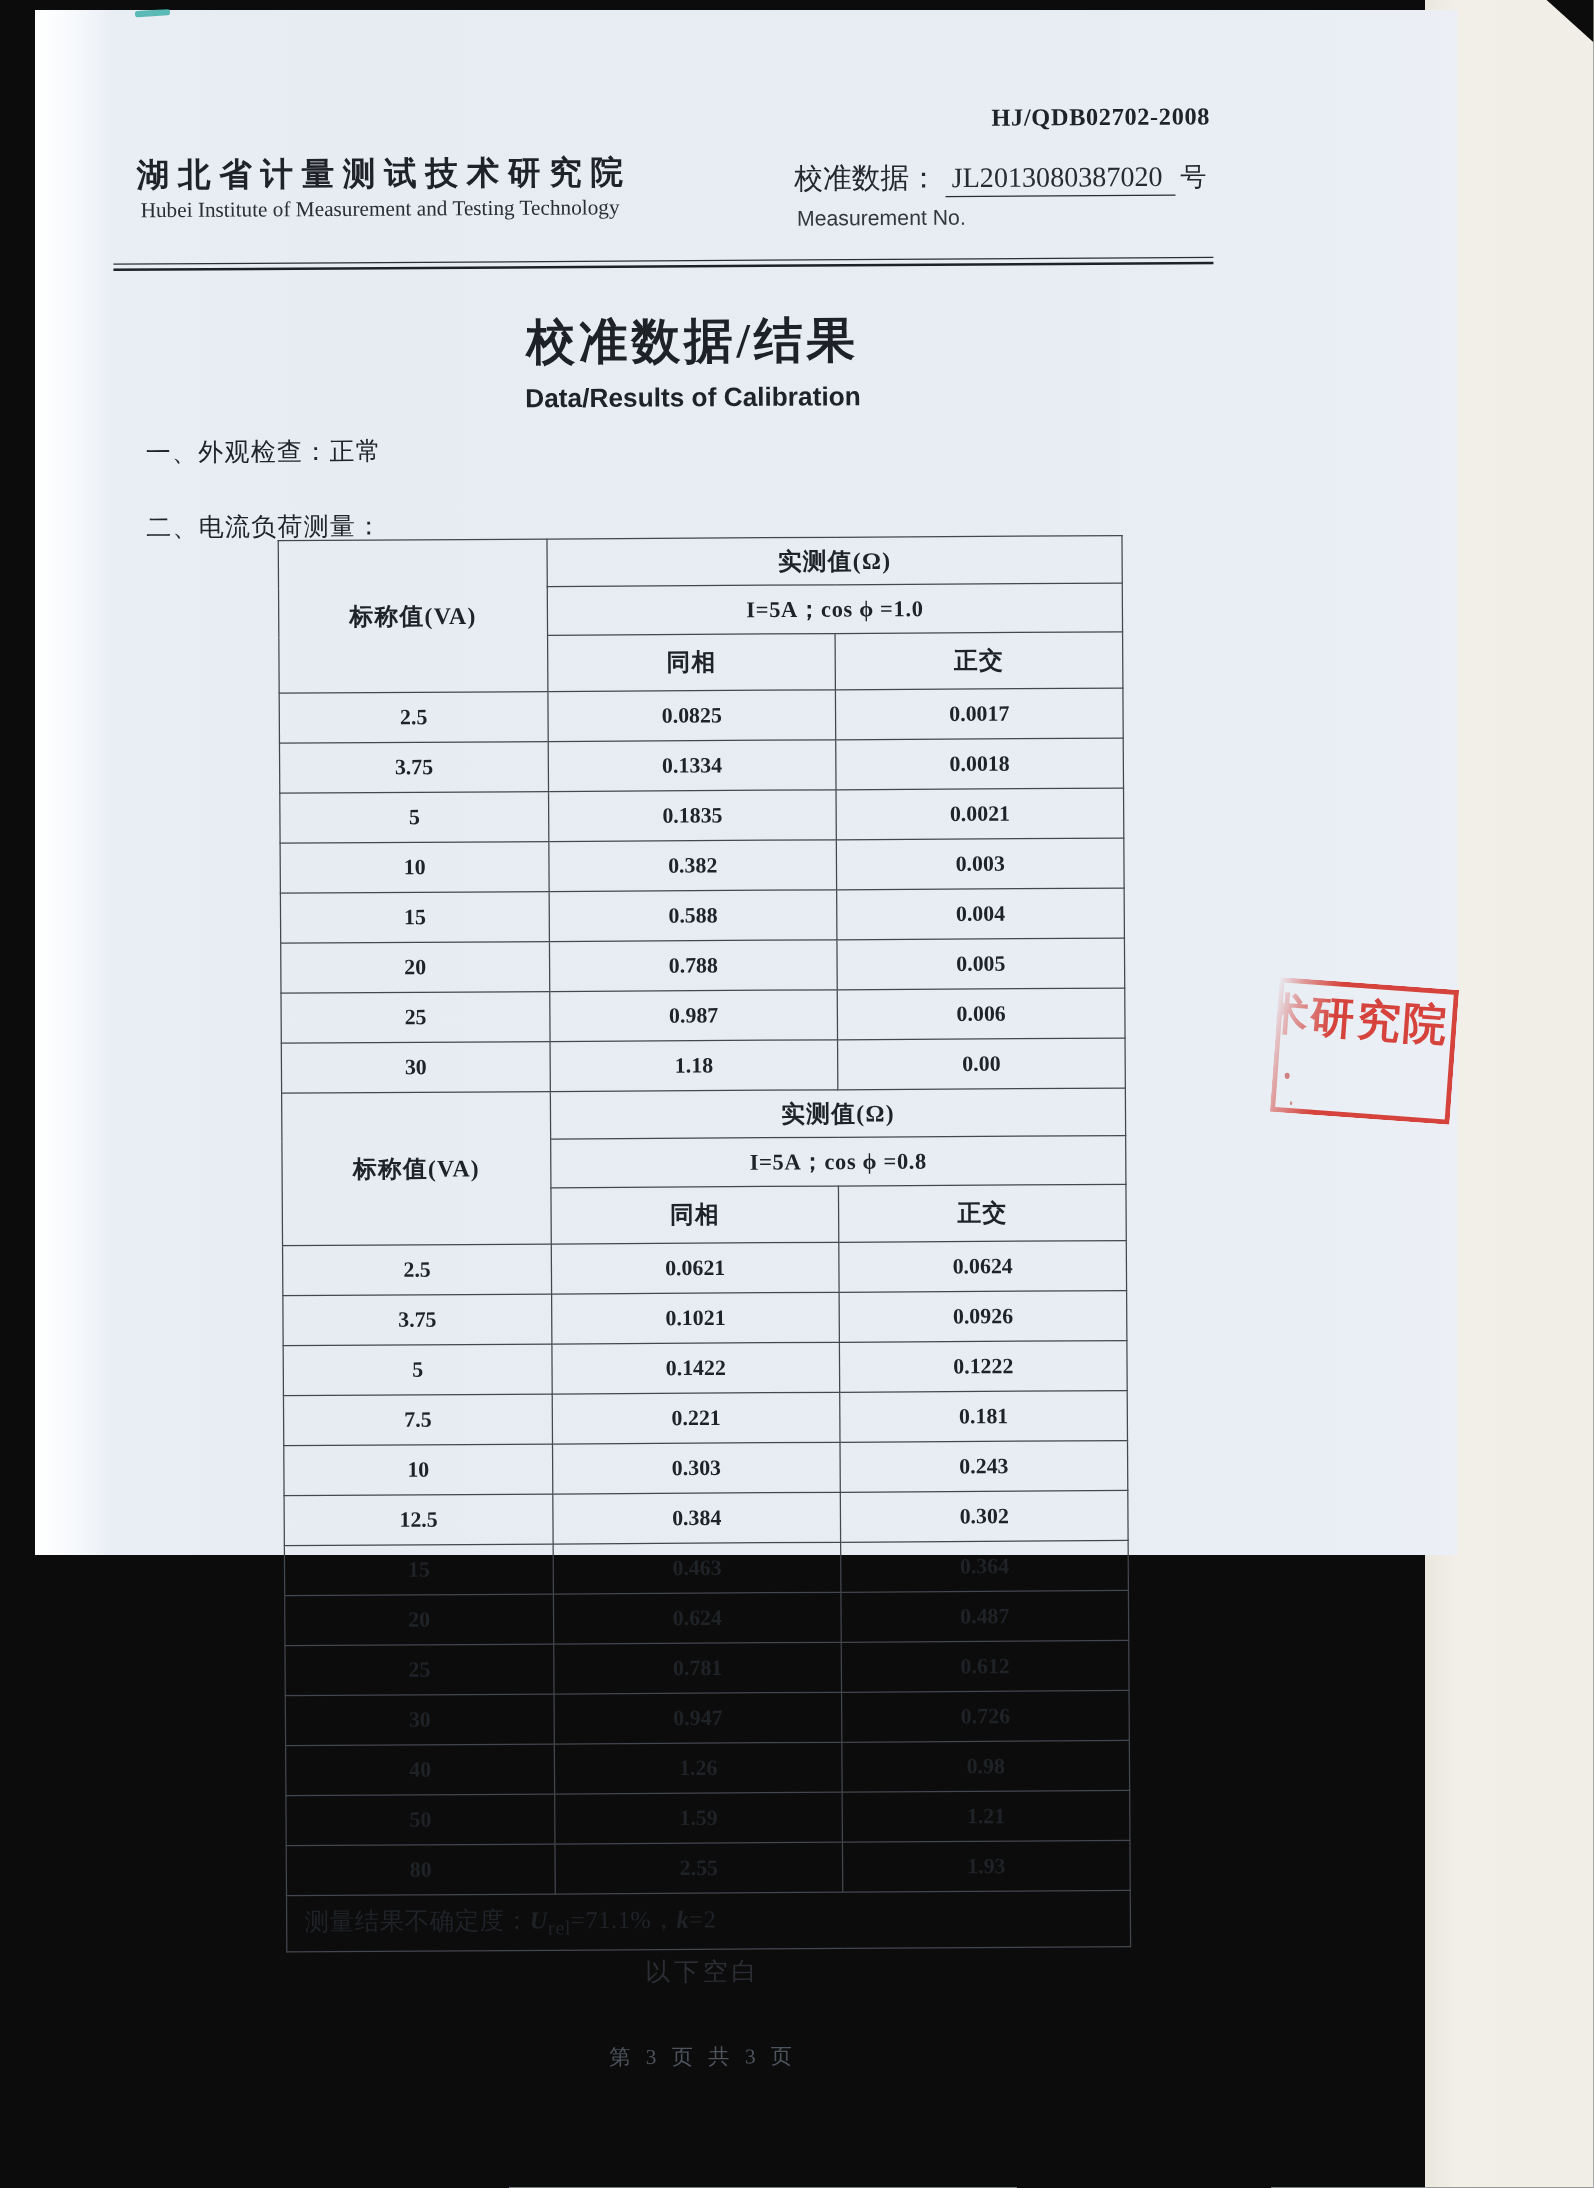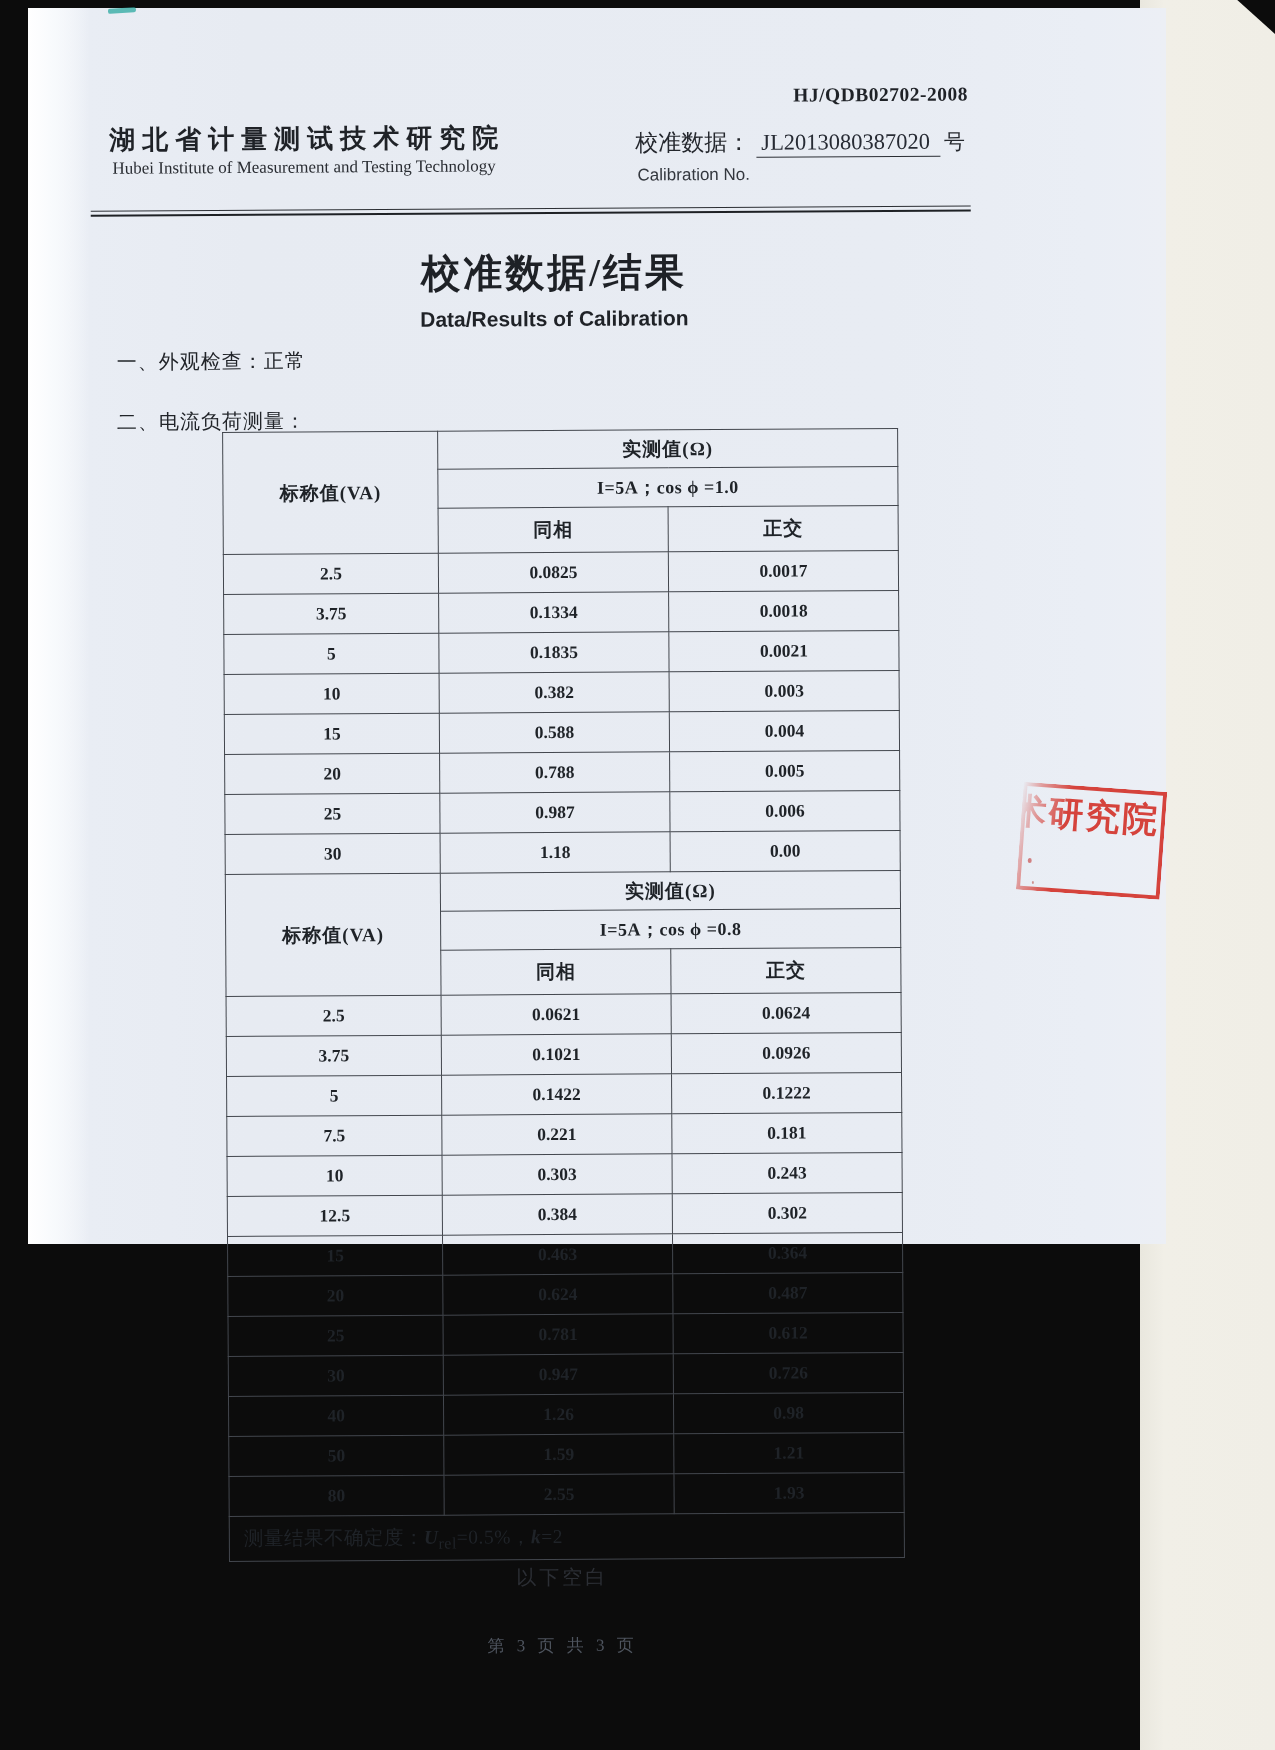--- a/index.html
+++ b/index.html
@@ -139,21 +139,21 @@
     <div class="content">
 
       <div class="doc-code">HJ/QDB02702-2008</div>
 
       <div class="org-cn">湖北省计量测试技术研究院</div>
       <div class="org-en">Hubei Institute of Measurement and Testing Technology</div>
 
       <div class="cert-row">
         <span>校准数据：</span><span class="cert-no">JL2013080387020</span><span class="cert-suffix">号</span>
       </div>
-      <div class="cert-en">Calibration No.</div>
+      <div class="cert-en">Measurement No.</div>
 
       <div class="rule"></div>
 
       <div class="title-cn">校准数据/结果</div>
       <div class="title-en">Data/Results of Calibration</div>
 
       <div class="sec sec1">一、外观检查：正常</div>
       <div class="sec sec2">二、电流负荷测量：</div>
 
       <table class="cal-table">
@@ -296,21 +296,21 @@
             <tr>
               <td>80</td>
               <td>2.55</td>
               <td>1.93</td>
             </tr>
           </tbody>
 
         <tbody>
           <tr>
             <td colspan="3" class="unc-cell">
-              <span>测量结果不确定度：</span><i>U</i><sub>rel</sub><span>=0.5%，</span><i>k</i><span>=2</span>
+              <span>测量结果不确定度：</span><i>U</i><sub>rel</sub><span>=71.1%，</span><i>k</i><span>=2</span>
             </td>
           </tr>
         </tbody>
       </table>
 
       <div class="blank-note">以下空白</div>
       <div class="page-info">第 3 页 共 3 页</div>
 
       <div class="stamp">
         <span>术研究院</span>

